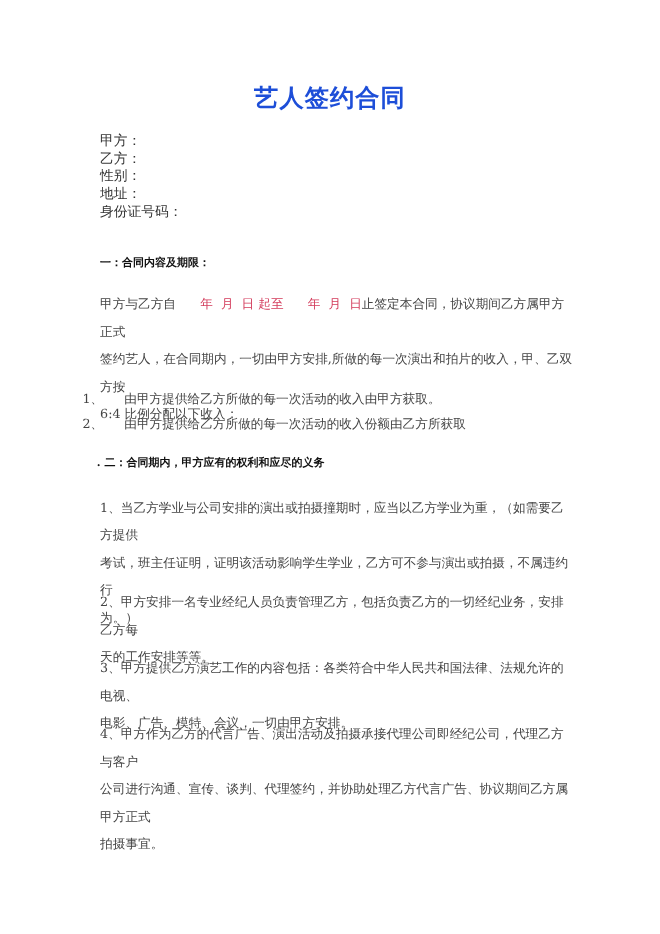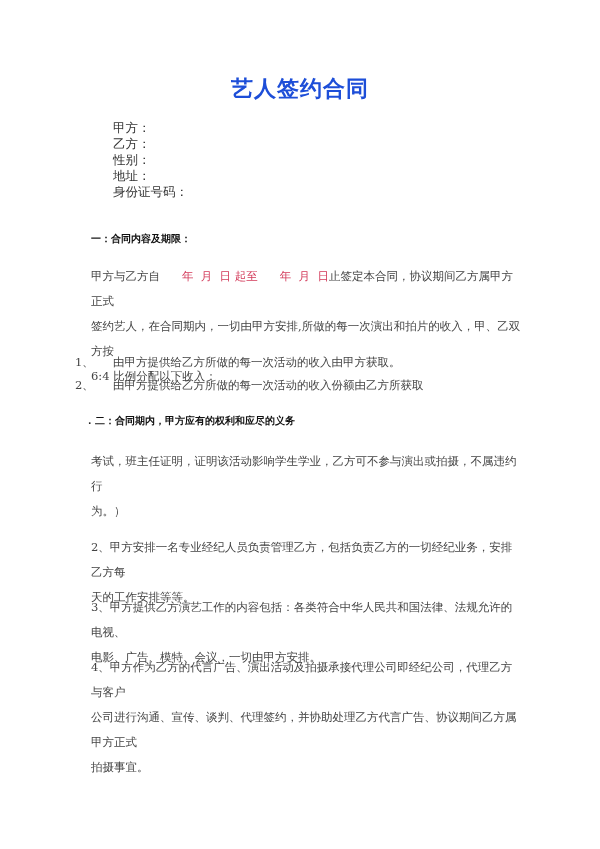--- a/index.html
+++ b/index.html
@@ -2,21 +2,21 @@
 <html><head>
 <meta charset="utf-8">
 <style>
   html, body { margin: 0; padding: 0; background: #ffffff; }
   body { width: 600px; height: 849px; position: relative; overflow: hidden;
          font-family: "DejaVu Serif", "Liberation Serif", serif; color: #333; }
   .title { position: absolute; left: 0; width: 600px; top: 74px; text-align: center;
            font-family: "DejaVu Sans", "Liberation Sans", sans-serif; font-weight: bold;
            font-size: 22px; color: #1d4ed8; letter-spacing: 1px; }
   .fields { position: absolute; left: 91px; top: 120px; font-size: 12.5px; line-height: 16px; color: #333; }
-  .field { display: block; margin-left: 22px; }
+  .field { display: block; }
   .h { position: absolute; left: 91px; font-weight: bold; font-size: 10px; color: #111; }
   .p { position: absolute; left: 91px; width: 430px; font-size: 11.5px; line-height: 25px; color: #444; }
   .red { color: #d33a5a; }
   .gap { display: inline-block; }
   .li { position: absolute; left: 75px; font-size: 11.5px; color: #444; }
   .li .num { display: inline-block; width: 38px; }
 </style>
 </head>
 <body>
 
@@ -43,20 +43,21 @@
 <div class="li" style="top:355px">
   <span class="num">1、</span><span>由甲方提供给乙方所做的每一次活动的收入由甲方获取。</span>
 </div>
 <div class="li" style="top:378px">
   <span class="num">2、</span><span>由甲方提供给乙方所做的每一次活动的收入份额由乙方所获取</span>
 </div>
 
 <div class="h" style="top:414px; left:88px">. 二：合同期内，甲方应有的权利和应尽的义务</div>
 
 <div class="p" style="top:449px">
+  <div>1、当乙方学业与公司安排的演出或拍摄撞期时，应当以乙方学业为重，（如需要乙方提供</div>
   <div>考试，班主任证明，证明该活动影响学生学业，乙方可不参与演出或拍摄，不属违约行</div>
   <div>为。）</div>
 </div>
 
 <div class="p" style="top:535px">
   <div>2、甲方安排一名专业经纪人员负责管理乙方，包括负责乙方的一切经纪业务，安排乙方每</div>
   <div>天的工作安排等等。</div>
 </div>
 
 <div class="p" style="top:595px">

